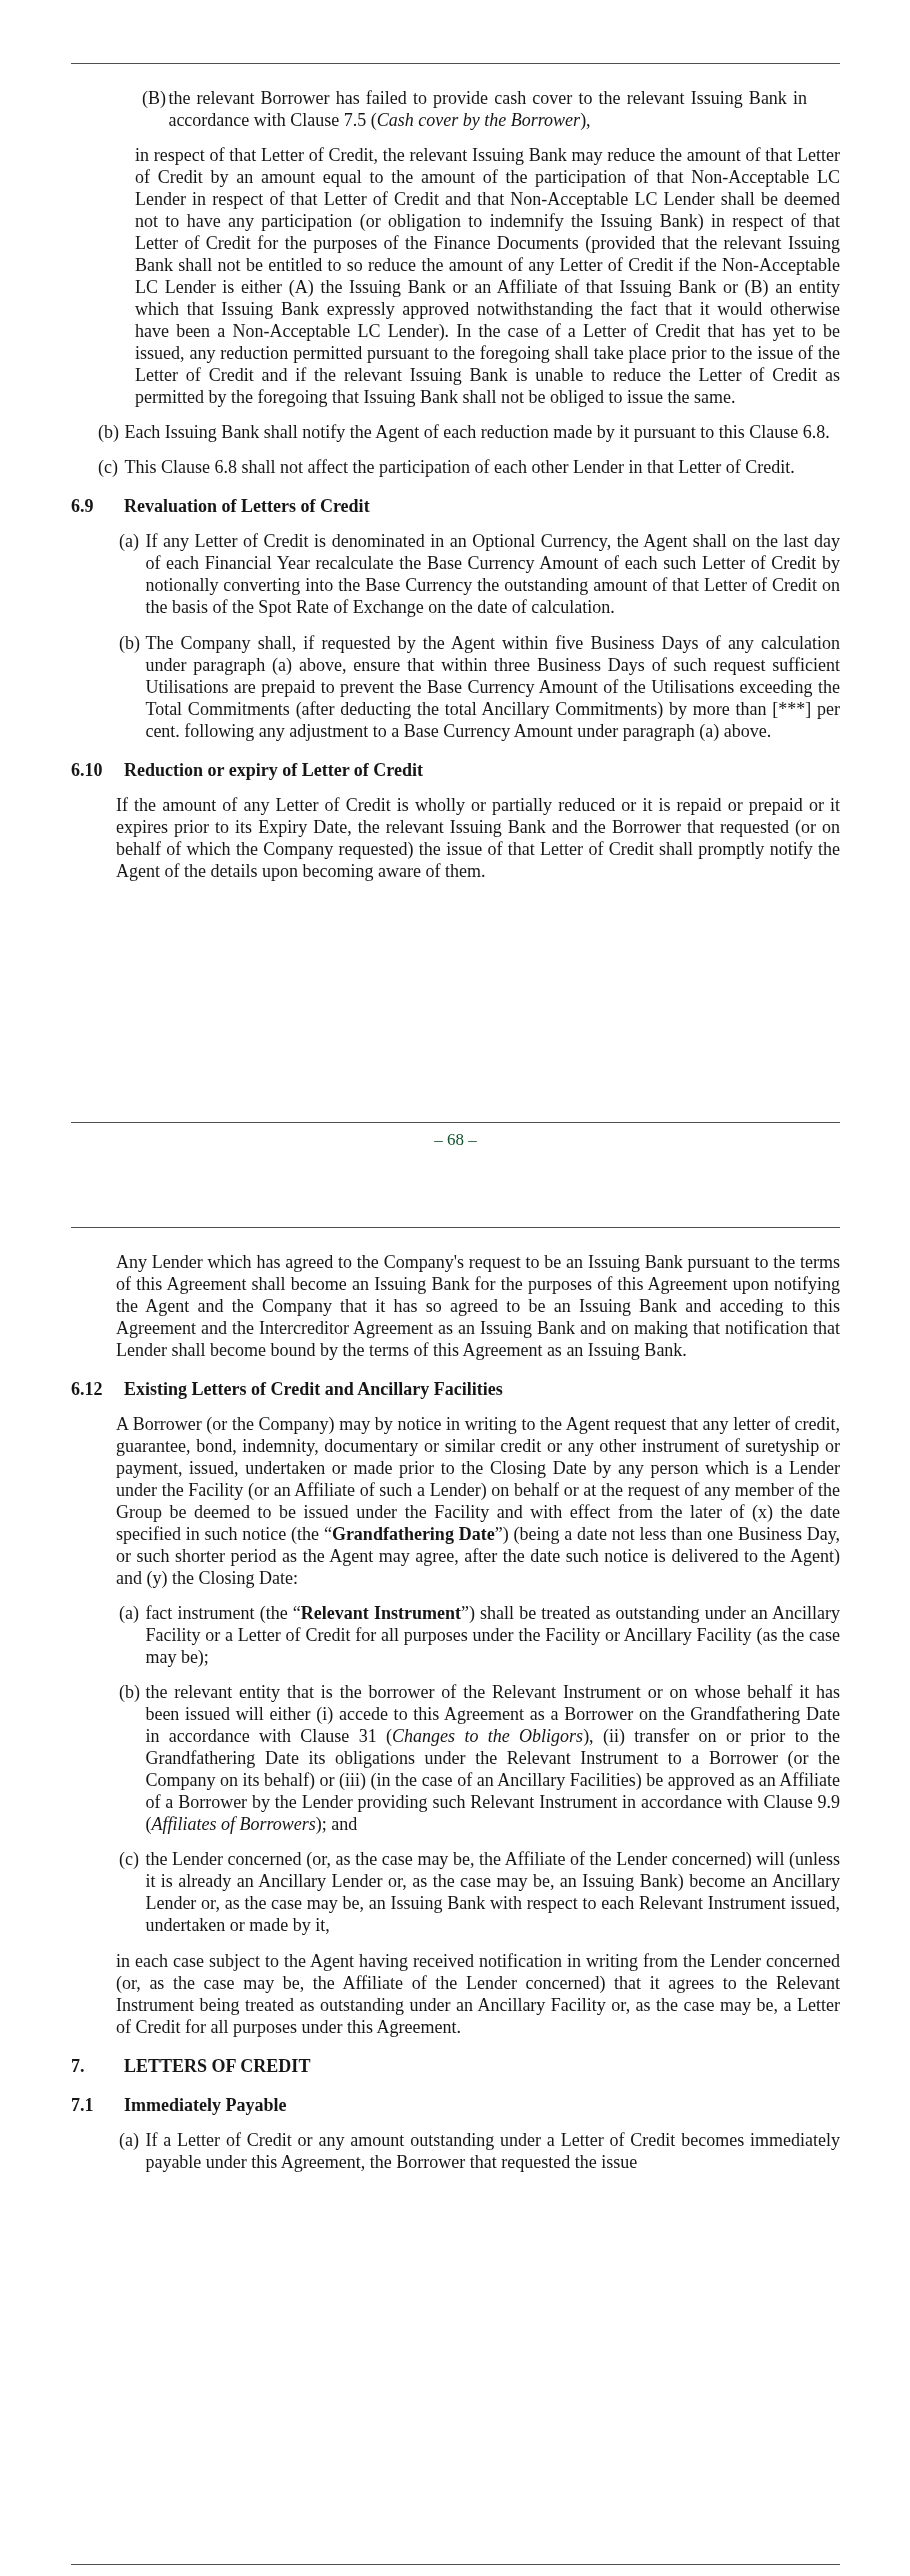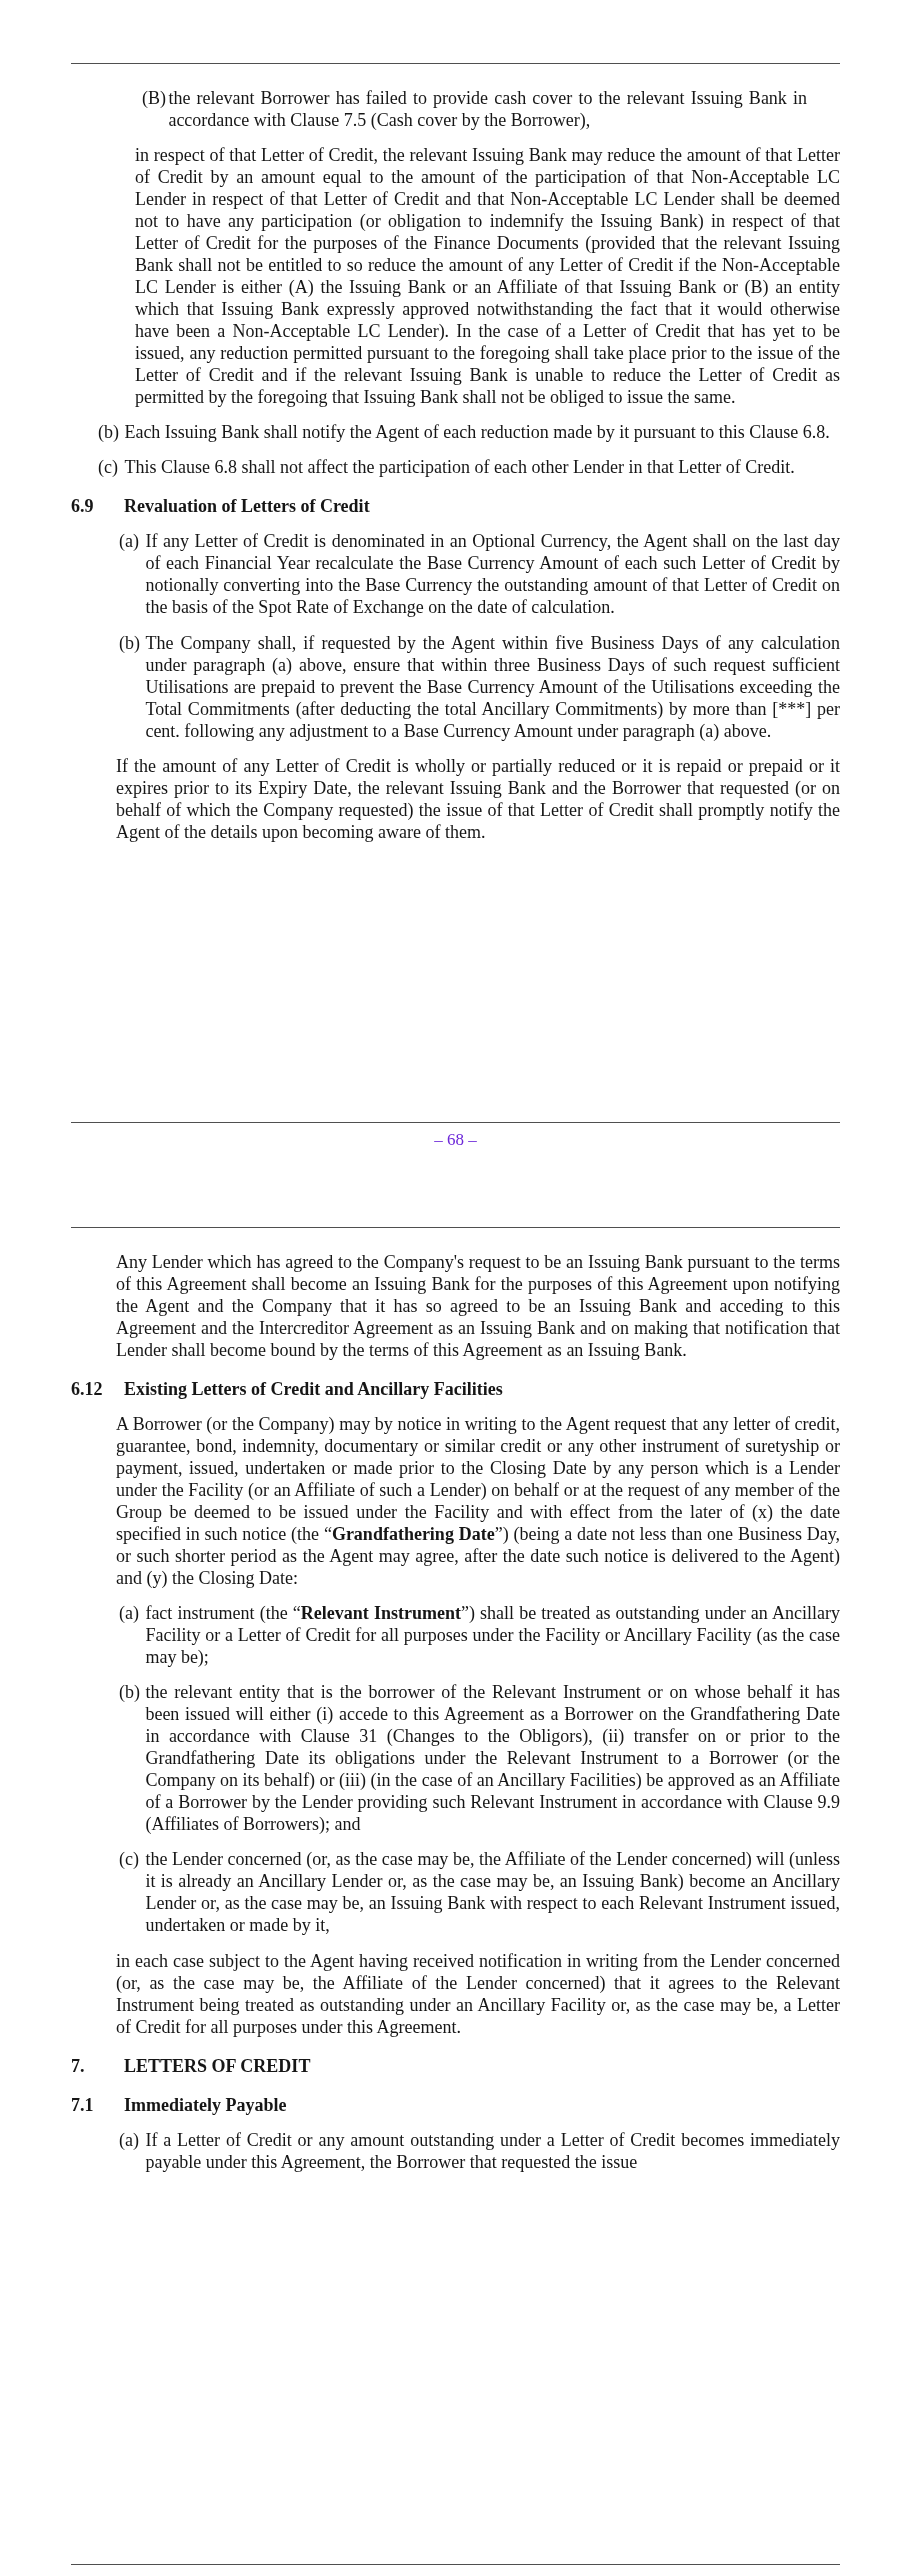--- a/index.html
+++ b/index.html
@@ -24,35 +24,35 @@
   .page-content {
     flex: 0 1 auto;
     padding-top: 9.4px;
     font-size: 18px;
     line-height: 22px;
   }
   .block { display: flex; margin-top: 13.2px; text-align: justify; }
   .blk-label { flex: 0 0 auto; }
   .blk-text { flex: 1 1 auto; }
   .bd { font-weight: bold; }
-  .it { }
+  .it { font-style: italic; }
 
   .clause_heading { margin-top: 17px; text-align: left; gap: 20px; }
   .clause_heading .blk-label { min-width: 33px; }
   .body { margin-left: 45px; }
   .cont { margin-left: 64px; }
   .item_shallow { margin-left: 27px; }
   .item_deep { margin-left: 48px; }
   .subsub { margin-left: 71px; margin-right: 33px; }
   .item_shallow .blk-label,
   .item_deep .blk-label,
   .subsub .blk-label { min-width: 26.4px; }
 
   .page-footer { margin-top: auto; flex: none; padding-bottom: 11.3px; }
-  .page-num { text-align: center; font-size: 17px; margin-top: 6.6px; color: #6d28d9; }
+  .page-num { text-align: center; font-size: 17px; margin-top: 6.6px; color: #14532d; }
 </style>
 </head>
 <body>
 
 <main>
 
   <section class="page page-68">
     <div class="rule"></div>
     <div class="page-content">
         <div class="block subsub">
@@ -74,20 +74,24 @@
           <span class="blk-label bd">6.9</span>
           <div class="blk-text"><span class="bd">Revaluation of Letters of Credit</span></div>
         </div>
         <div class="block item_deep">
           <span class="blk-label">(a)</span>
           <div class="blk-text"><span>If any Letter of Credit is denominated in an Optional Currency, the Agent shall on the last day of each Financial Year recalculate the Base Currency Amount of each such Letter of Credit by notionally converting into the Base Currency the outstanding amount of that Letter of Credit on the basis of the Spot Rate of Exchange on the date of calculation.</span></div>
         </div>
         <div class="block item_deep">
           <span class="blk-label">(b)</span>
           <div class="blk-text"><span>The Company shall, if requested by the Agent within five Business Days of any calculation under paragraph (a) above, ensure that within three Business Days of such request sufficient Utilisations are prepaid to prevent the Base Currency Amount of the Utilisations exceeding the Total Commitments (after deducting the total Ancillary Commitments) by more than [***] per cent. following any adjustment to a Base Currency Amount under paragraph (a) above.</span></div>
+        </div>
+        <div class="block clause_heading">
+          <span class="blk-label bd">6.10</span>
+          <div class="blk-text"><span class="bd">Reduction or expiry of Letter of Credit</span></div>
         </div>
         <div class="block body">
           <div class="blk-text"><span>If the amount of any Letter of Credit is wholly or partially reduced or it is repaid or prepaid or it expires prior to its Expiry Date, the relevant Issuing Bank and the Borrower that requested (or on behalf of which the Company requested) the issue of that Letter of Credit shall promptly notify the Agent of the details upon becoming aware of them.</span></div>
         </div>
       </div>
     <div class="page-footer">
       <div class="rule"></div>
       <div class="page-num">– 68 –</div>
     </div>
   </section>

